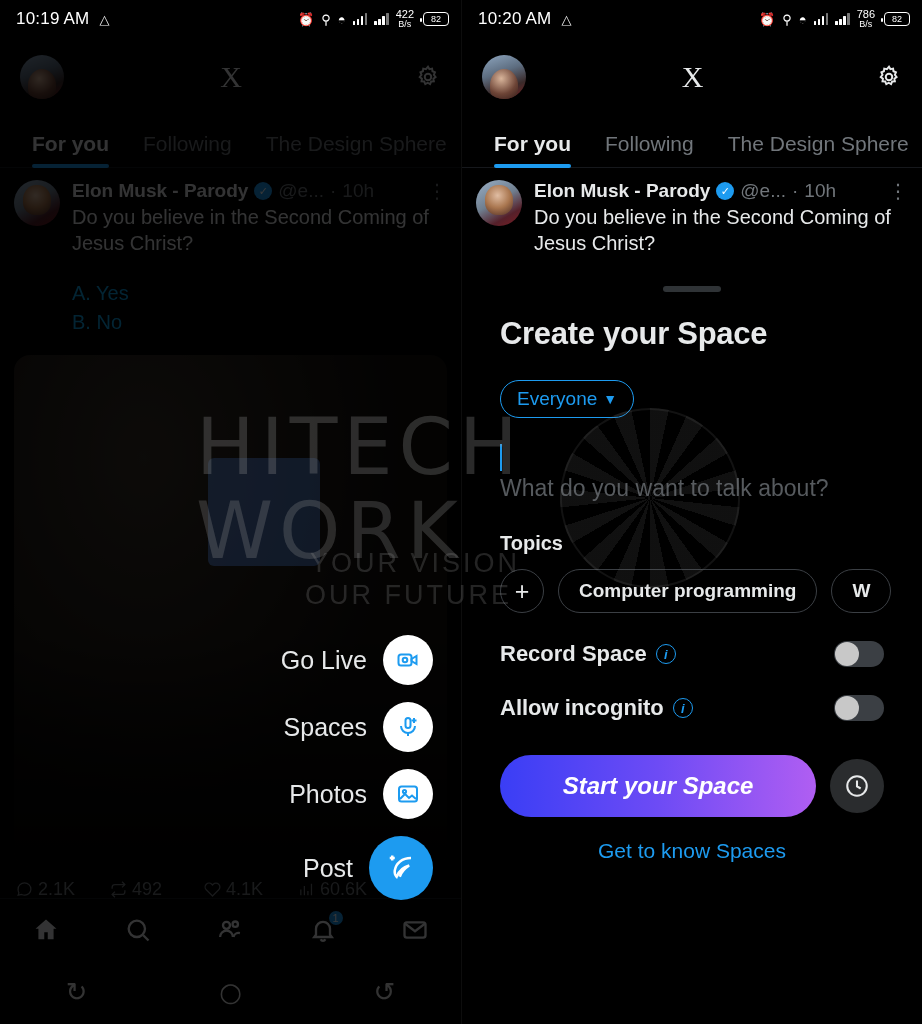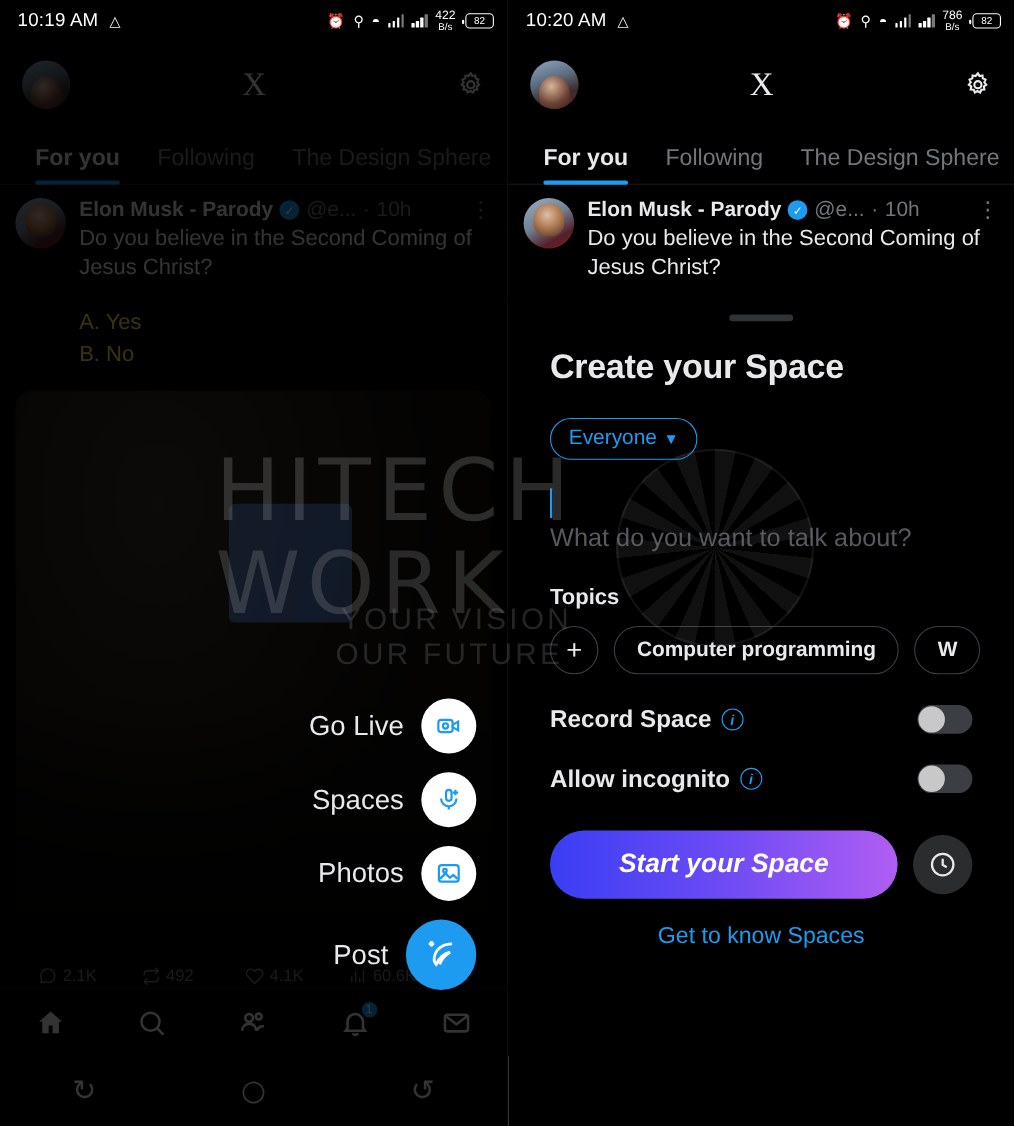--- a/index.html
+++ b/index.html
@@ -106,37 +106,37 @@
   .tw-line1 { display:flex; align-items:center; gap:6px; font-size:19px; }
   .tw-name { font-weight:700; color:#e7e9ea; white-space:nowrap; }
   .verified {
     width:18px; height:18px; border-radius:50%; background:#1d9bf0;
     display:inline-flex; align-items:center; justify-content:center;
     color:#fff; font-size:11px; flex:none;
   }
   .tw-handle { color:#71767b; font-size:19px; white-space:nowrap; }
   .tw-dots { margin-left:auto; color:#71767b; font-size:20px; line-height:.6; letter-spacing:0; }
   .tw-text { font-size:20px; color:#e7e9ea; line-height:1.32; margin-top:2px; }
-  .tw-poll { font-size:20px; color:#fde047; line-height:1.45; margin-top:22px; }
+  .tw-poll { font-size:20px; color:#0ea5e9; line-height:1.45; margin-top:22px; }
 
   
   .media {
     margin: 18px 14px 0 14px; height: 512px; border-radius: 16px;
     background:
       radial-gradient(ellipse at 30% 20%, #3a3229 0%, #120f0d 60%),
       linear-gradient(180deg,#241d17 0%, #120d0b 55%, #070505 100%);
     position: relative; overflow:hidden;
   }
   .media::after{
     content:''; position:absolute; left:0; right:0; bottom:0; height:45%;
     background: linear-gradient(180deg, rgba(0,0,0,0) 0%, rgba(0,0,0,.85) 100%);
   }
   .stats {
     display:flex; align-items:center; gap:10px;
-    padding: 12px 16px 0 16px; color:#71767b; font-size:15px;margin-left:19px;
+    padding: 12px 16px 0 16px; color:#71767b; font-size:18px;
   }
   .stat { display:flex; align-items:center; gap:5px; min-width:84px; }
   .stat svg { width:17px; height:17px; }
 
   
   .fabstack {
     position:absolute; right: 28px; bottom: 124px;
     display:flex; flex-direction:column; align-items:flex-end; gap: 17px;
     z-index: 6;
   }

